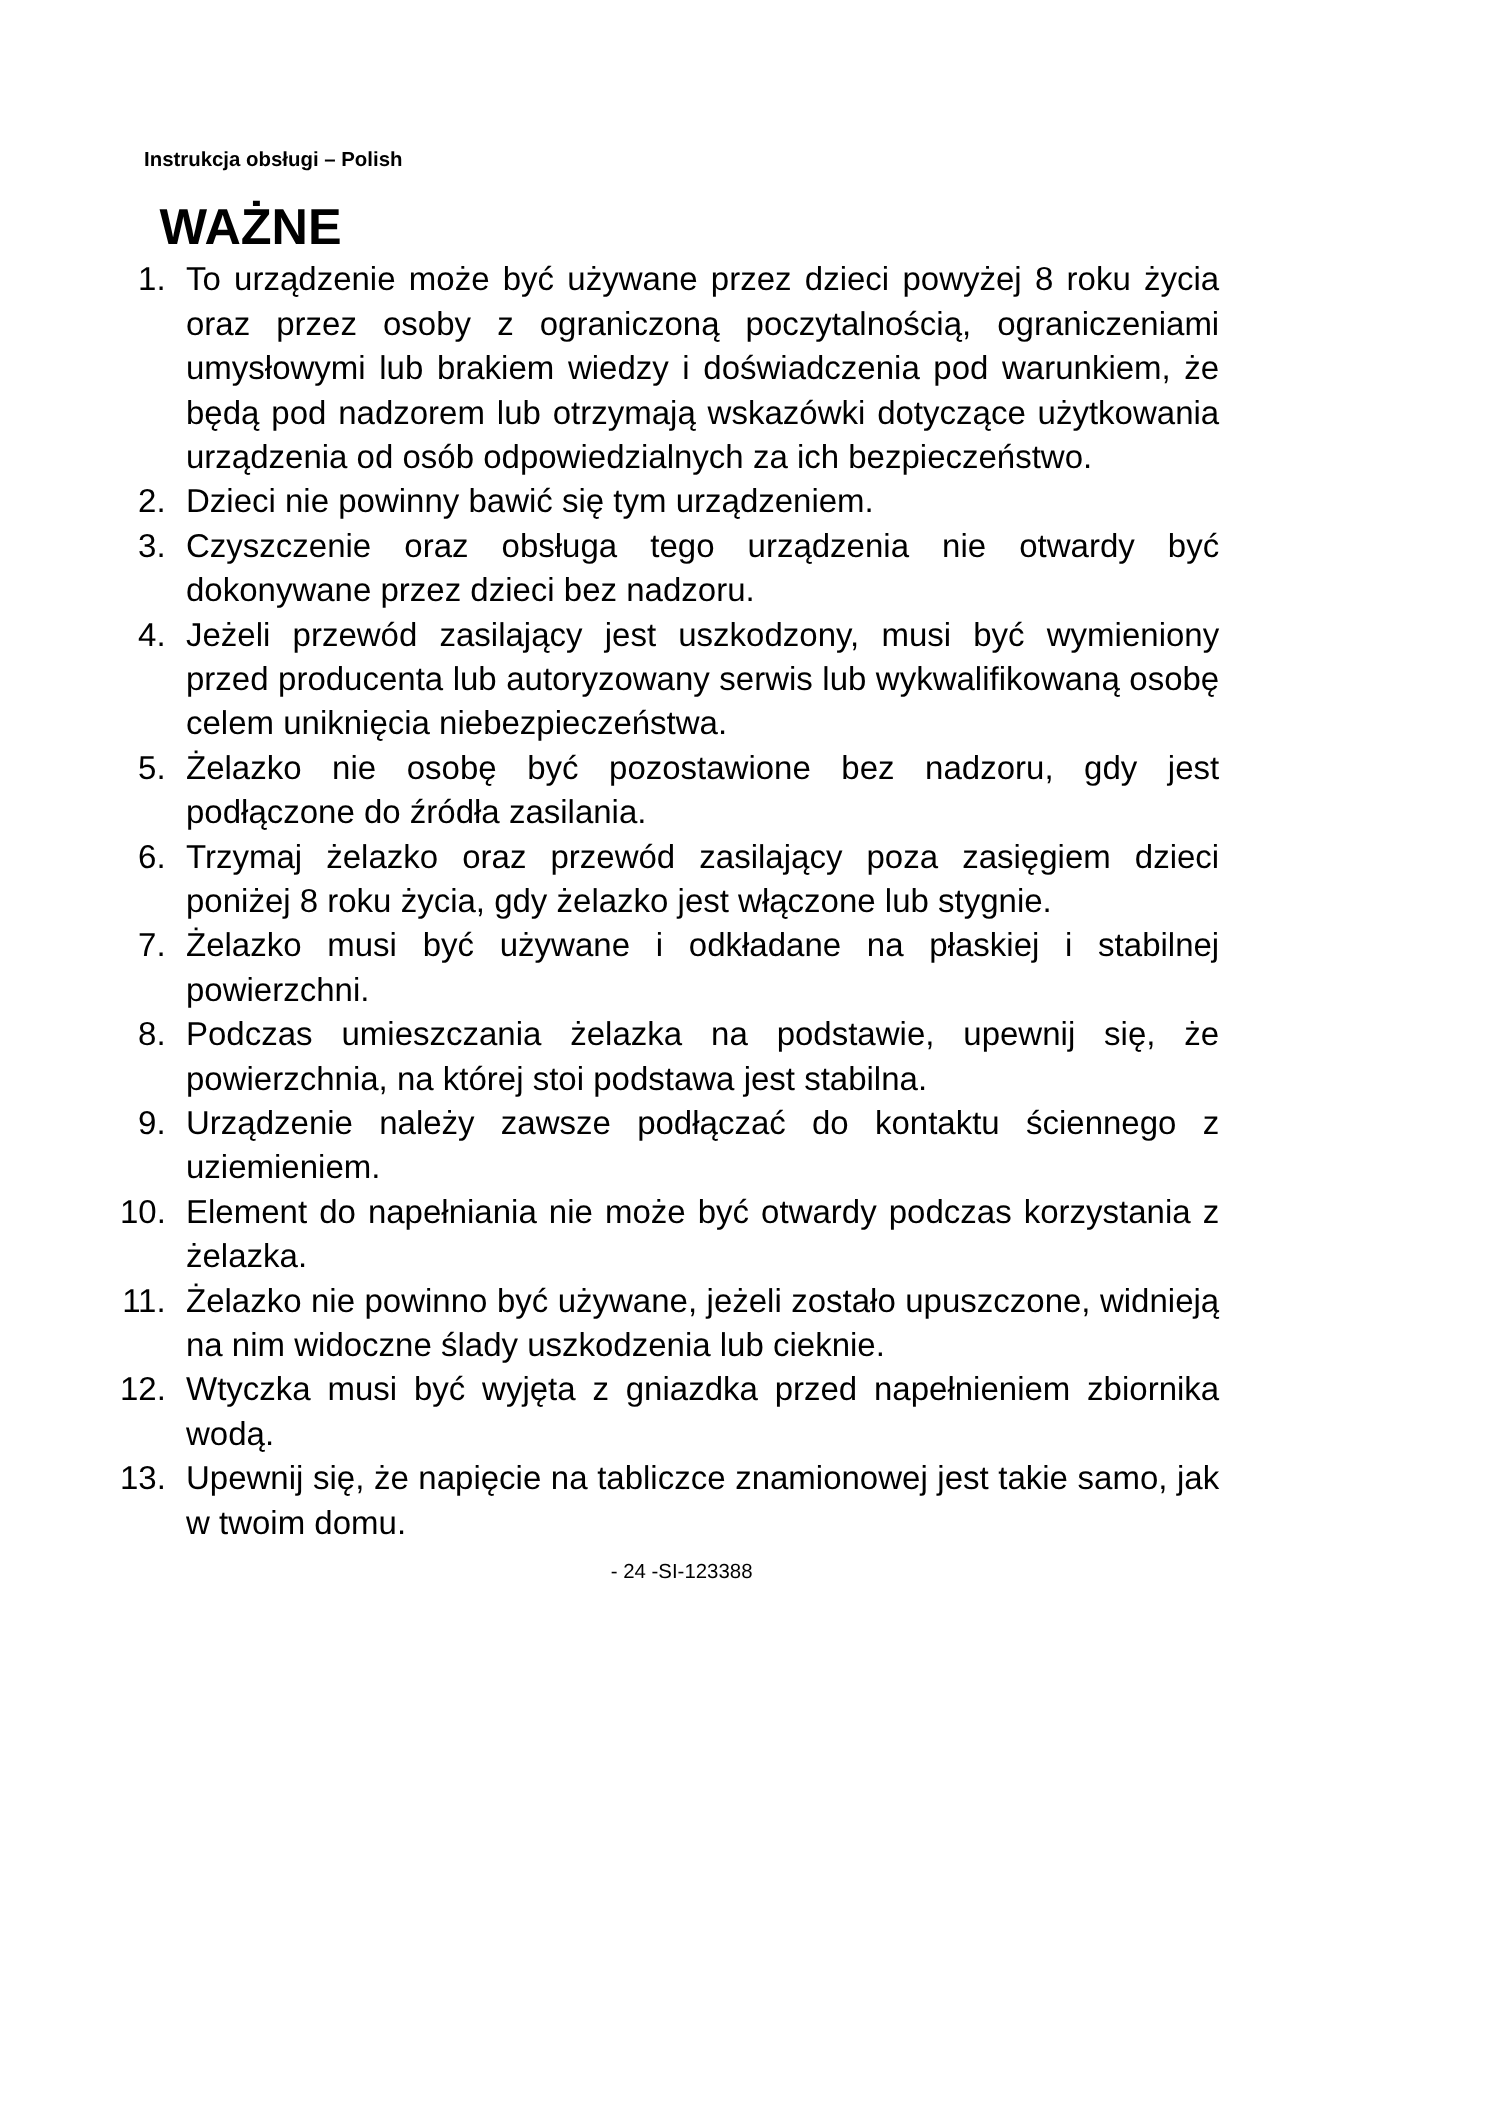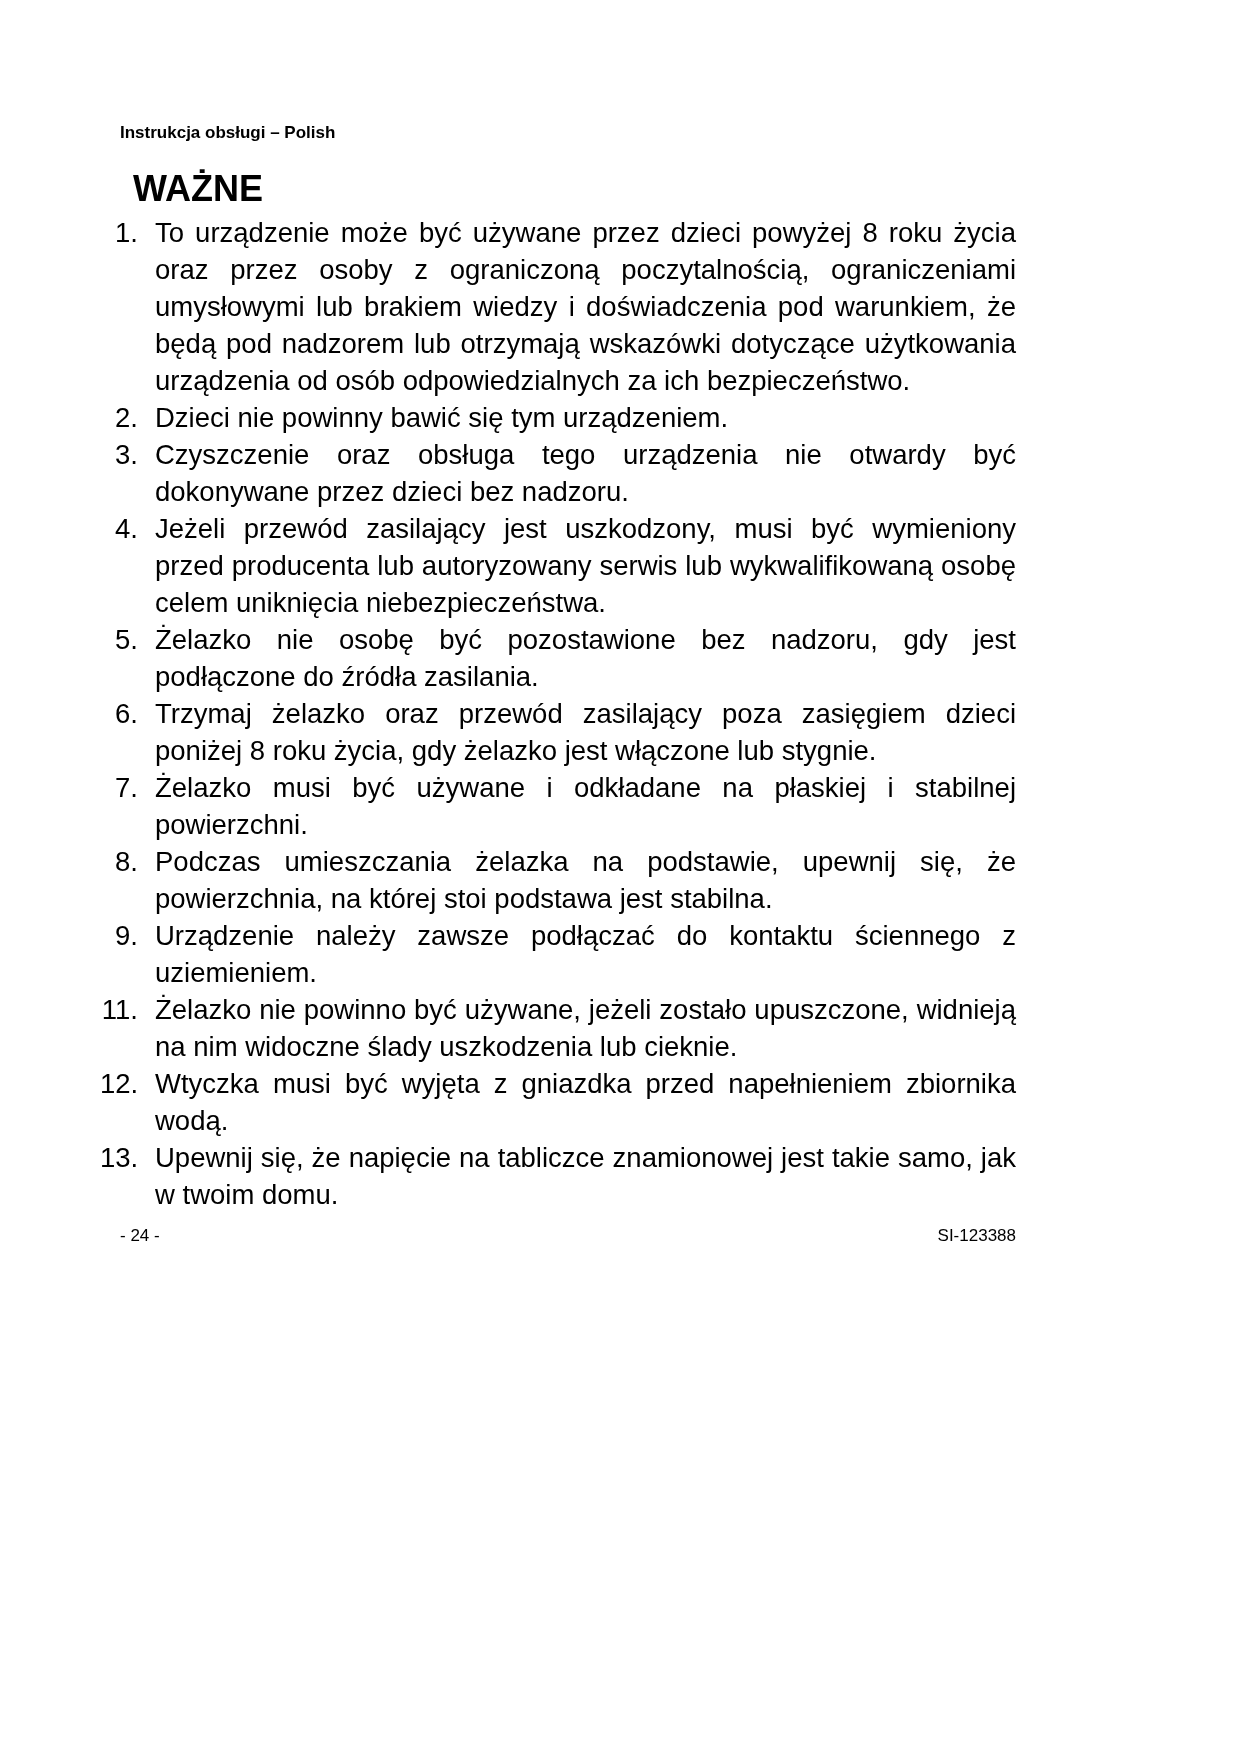--- a/index.html
+++ b/index.html
@@ -22,21 +22,21 @@
     left: 100px;
     width: 916px;
   }
   .doc-header {
     font-size: 17px;
     font-weight: bold;
     padding-left: 20px;
     line-height: 22px;
   }
   .doc-title {
-    font-size: 36px;
+    font-size: 42px;
     font-weight: bold;
     margin: 26px 0 6px 0;
     padding-left: 33px;
     line-height: 38px;
   }
   .list {
     font-size: 27.5px;
     line-height: 37px;
   }
   .item {
@@ -49,21 +49,21 @@
     text-align: right;
     white-space: nowrap;
   }
   .item-text {
     flex: 1;
     margin-left: 17px;
     text-align: justify;
   }
   .footer {
     display: flex;
-    justify-content: space-between;
+    justify-content: center;
     align-items: baseline;
     font-size: 17px;
     margin-top: 12px;
     padding-left: 20px;
     line-height: 22px;
   }
 </style>
 </head>
 <body>
 
@@ -105,20 +105,24 @@
         </div>
         <div class="item">
           <span class="item-num">8.</span>
           <span class="item-text">Podczas umieszczania żelazka na podstawie, upewnij się, że powierzchnia, na której stoi podstawa jest stabilna.</span>
         </div>
         <div class="item">
           <span class="item-num">9.</span>
           <span class="item-text">Urządzenie należy zawsze podłączać do kontaktu ściennego z uziemieniem.</span>
         </div>
         <div class="item">
+          <span class="item-num">10.</span>
+          <span class="item-text">Element do napełniania nie może być otwardy podczas korzystania z żelazka.</span>
+        </div>
+        <div class="item">
           <span class="item-num">11.</span>
           <span class="item-text">Żelazko nie powinno być używane, jeżeli zostało upuszczone, widnieją na nim widoczne ślady uszkodzenia lub cieknie.</span>
         </div>
         <div class="item">
           <span class="item-num">12.</span>
           <span class="item-text">Wtyczka musi być wyjęta z gniazdka przed napełnieniem zbiornika wodą.</span>
         </div>
         <div class="item">
           <span class="item-num">13.</span>
           <span class="item-text">Upewnij się, że napięcie na tabliczce znamionowej jest takie samo, jak w twoim domu.</span>

